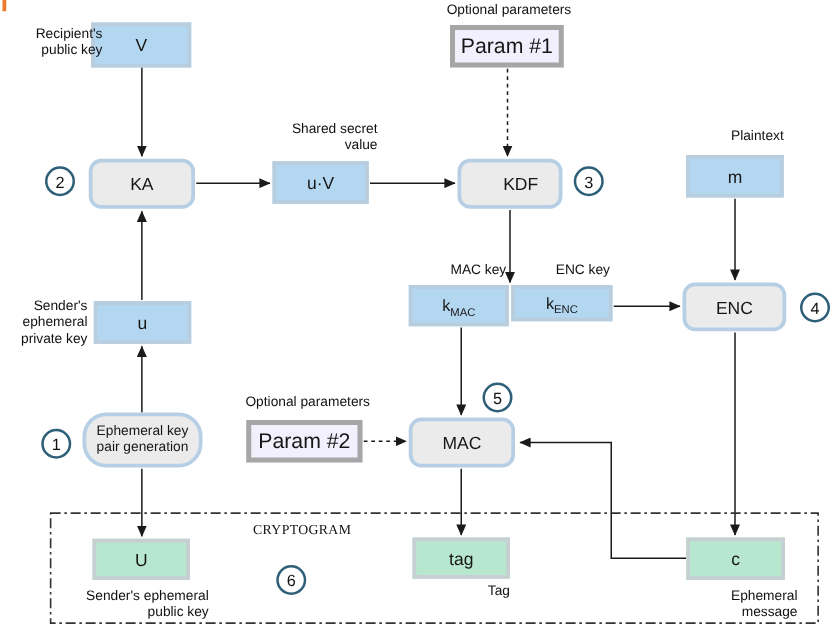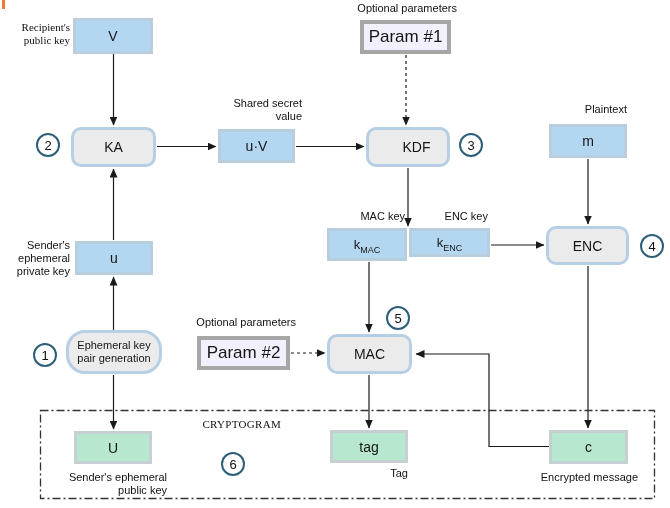--- a/index.html
+++ b/index.html
@@ -91,31 +91,31 @@
   <div class="node output-box" style="left:330px; top:430px; width:78px; height:33px;">tag</div>
   <div class="node output-box" style="left:549px; top:430px; width:79px; height:34px;">c</div>
 
   <div class="step" style="left:33px;  top:343px;">1</div>
   <div class="step" style="left:36px;  top:133px;">2</div>
   <div class="step" style="left:459px; top:133px;">3</div>
   <div class="step" style="left:640px; top:234px;">4</div>
   <div class="step" style="left:386px; top:306px;">5</div>
   <div class="step" style="left:221px; top:452px;">6</div>
 
-  <div class="caption" style="left:2px; top:21px; width:68px;font-family:Liberation Serif, serif;">Recipient's
+  <div class="caption" style="left:14px; top:21px; width:68px;">Recipient's
 public key</div>
   <div class="caption" style="left:210px; top:97px; width:92px;">Shared secret
 value</div>
   <div class="caption" style="left:355px; top:2px; width:102px;">Optional parameters</div>
   <div class="caption" style="left:549px; top:103px; width:78px;">Plaintext</div>
   <div class="caption" style="left:330px; top:210px; width:75px;">MAC key</div>
   <div class="caption" style="left:410px; top:210px; width:78px;">ENC key</div>
   <div class="caption" style="left:2px; top:239px; width:68px;">Sender's
 ephemeral
 private key</div>
   <div class="caption" style="left:194px; top:316px; width:102px;">Optional parameters</div>
   <div class="caption" style="left:195px; top:418px; width:86px; letter-spacing:0.3px;font-family:Liberation Serif, serif;">CRYPTOGRAM</div>
   <div class="caption" style="left:55px; top:471px; width:112px;">Sender's ephemeral
 public key</div>
   <div class="caption" style="left:330px; top:467px; width:78px;">Tag</div>
-  <div class="caption" style="left:540px; top:471px; width:98px;">Encrypted message</div>
+  <div class="caption" style="left:540px; top:471px; width:98px;">Ephemeral message</div>
 
 </div>
 
 </body></html>

